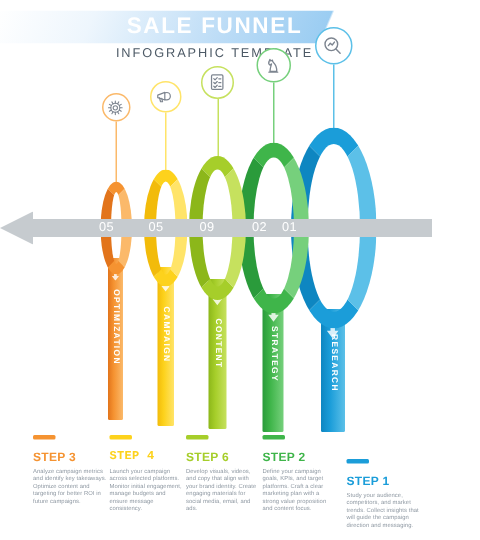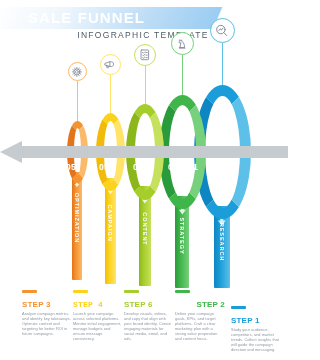--- a/index.html
+++ b/index.html
@@ -5,43 +5,43 @@
   html,body{margin:0;padding:0;}
   body{width:288px;height:360px;background:#ffffff;overflow:hidden;
        font-family:"Liberation Sans",sans-serif;position:relative;}
   #stage{position:absolute;left:0;top:0;width:288px;height:360px;overflow:hidden;}
 
   
   .banner{position:absolute;left:0;top:7px;width:288px;height:22px;overflow:hidden;}
   .banner .bg{position:absolute;left:-6px;top:0;width:300px;height:22px;
     background:linear-gradient(100deg,#ffffff 0%,#eef6fd 22%,#bcdcf6 52%,#9bcdf2 74%,#ffffff 74.5%);
     transform:skewX(-14deg);}
-  .banner .txt{position:absolute;left:28px;top:2px;width:230px;text-align:left;
+  .banner .txt{position:absolute;left:28px;top:2px;width:230px;text-align:center;
     color:#ffffff;font-size:15px;font-weight:bold;letter-spacing:1.1px;line-height:18px;}
   .subtitle{position:absolute;left:28px;top:30px;width:230px;text-align:center;
     color:#4d5a66;font-size:8.5px;letter-spacing:1.3px;}
 
   
   .stem{position:absolute;width:1px;background:#d9d9d9;}
   .ic{position:absolute;border-radius:50%;background:#ffffff;
       display:flex;align-items:center;justify-content:center;box-sizing:border-box;}
   .ic svg{display:block;}
 
   
   .ring{position:absolute;border-radius:50%;box-sizing:border-box;background:transparent;}
   .ribbon{position:absolute;border-radius:1px;}
   .ribarrow{position:absolute;width:100%;display:flex;justify-content:center;}
   .riblabel{position:absolute;left:50%;transform:translateX(-50%) rotate(90deg);
     transform-origin:center;color:#ffffff;font-size:5.6px;font-weight:bold;
     letter-spacing:.9px;white-space:nowrap;}
 
   
   .arrowbar{position:absolute;left:0;top:141px;width:288px;height:22px;}
-  .num{position:absolute;top:146px;font-size:8.5px;font-weight:bold;color:#ffffff;
-    letter-spacing:.3px;margin-top:16px;}
+  .num{position:absolute;top:146px;font-size:8.5px;font-weight:normal;color:#ffffff;
+    letter-spacing:.3px;}
 
   
   .step{position:absolute;top:294px;width:50px;}
   .swatch{position:absolute;top:-4px;left:0;width:15px;height:3px;border-radius:1px;}
   .sttl{font-size:8px;font-weight:bold;letter-spacing:.2px;margin:6px 0 2px 0;}
   .sbody{font-size:3.9px;line-height:5.1px;color:#8d97a1;letter-spacing:.05px;}
 </style>
 </head>
 <body>
 
@@ -179,21 +179,21 @@
         <div class="sttl" style="color: rgb(253, 210, 28); font-family: Liberation Mono, monospace;">STEP 4</div>
         <div class="sbody">Launch your campaign across selected platforms. Monitor initial engagement, manage budgets and ensure message consistency.</div>
       </div>
       <div class="step" style="left: 124px;">
         <div class="swatch" style="background: rgb(166, 206, 42);"></div>
         <div class="sttl" style="color: rgb(166, 206, 42);">STEP 6</div>
         <div class="sbody">Develop visuals, videos, and copy that align with your brand identity. Create engaging materials for social media, email, and ads.</div>
       </div>
       <div class="step" style="left: 175px;">
         <div class="swatch" style="background: rgb(63, 181, 74);"></div>
-        <div class="sttl" style="color: rgb(63, 181, 74); text-align: right;">STEP 2</div>
+        <div class="sttl" style="color: rgb(63, 181, 74);">STEP 2</div>
         <div class="sbody">Define your campaign goals, KPIs, and target platforms. Craft a clear marketing plan with a strong value proposition and content focus.</div>
       </div>
       <div class="step" style="left: 231px; margin-top: 16px;">
         <div class="swatch" style="background: rgb(27, 157, 217);"></div>
         <div class="sttl" style="color: rgb(27, 157, 217);">STEP 1</div>
         <div class="sbody">Study your audience, competitors, and market trends. Collect insights that will guide the campaign direction and messaging.</div>
       </div>
     </div>
 
 </div>

